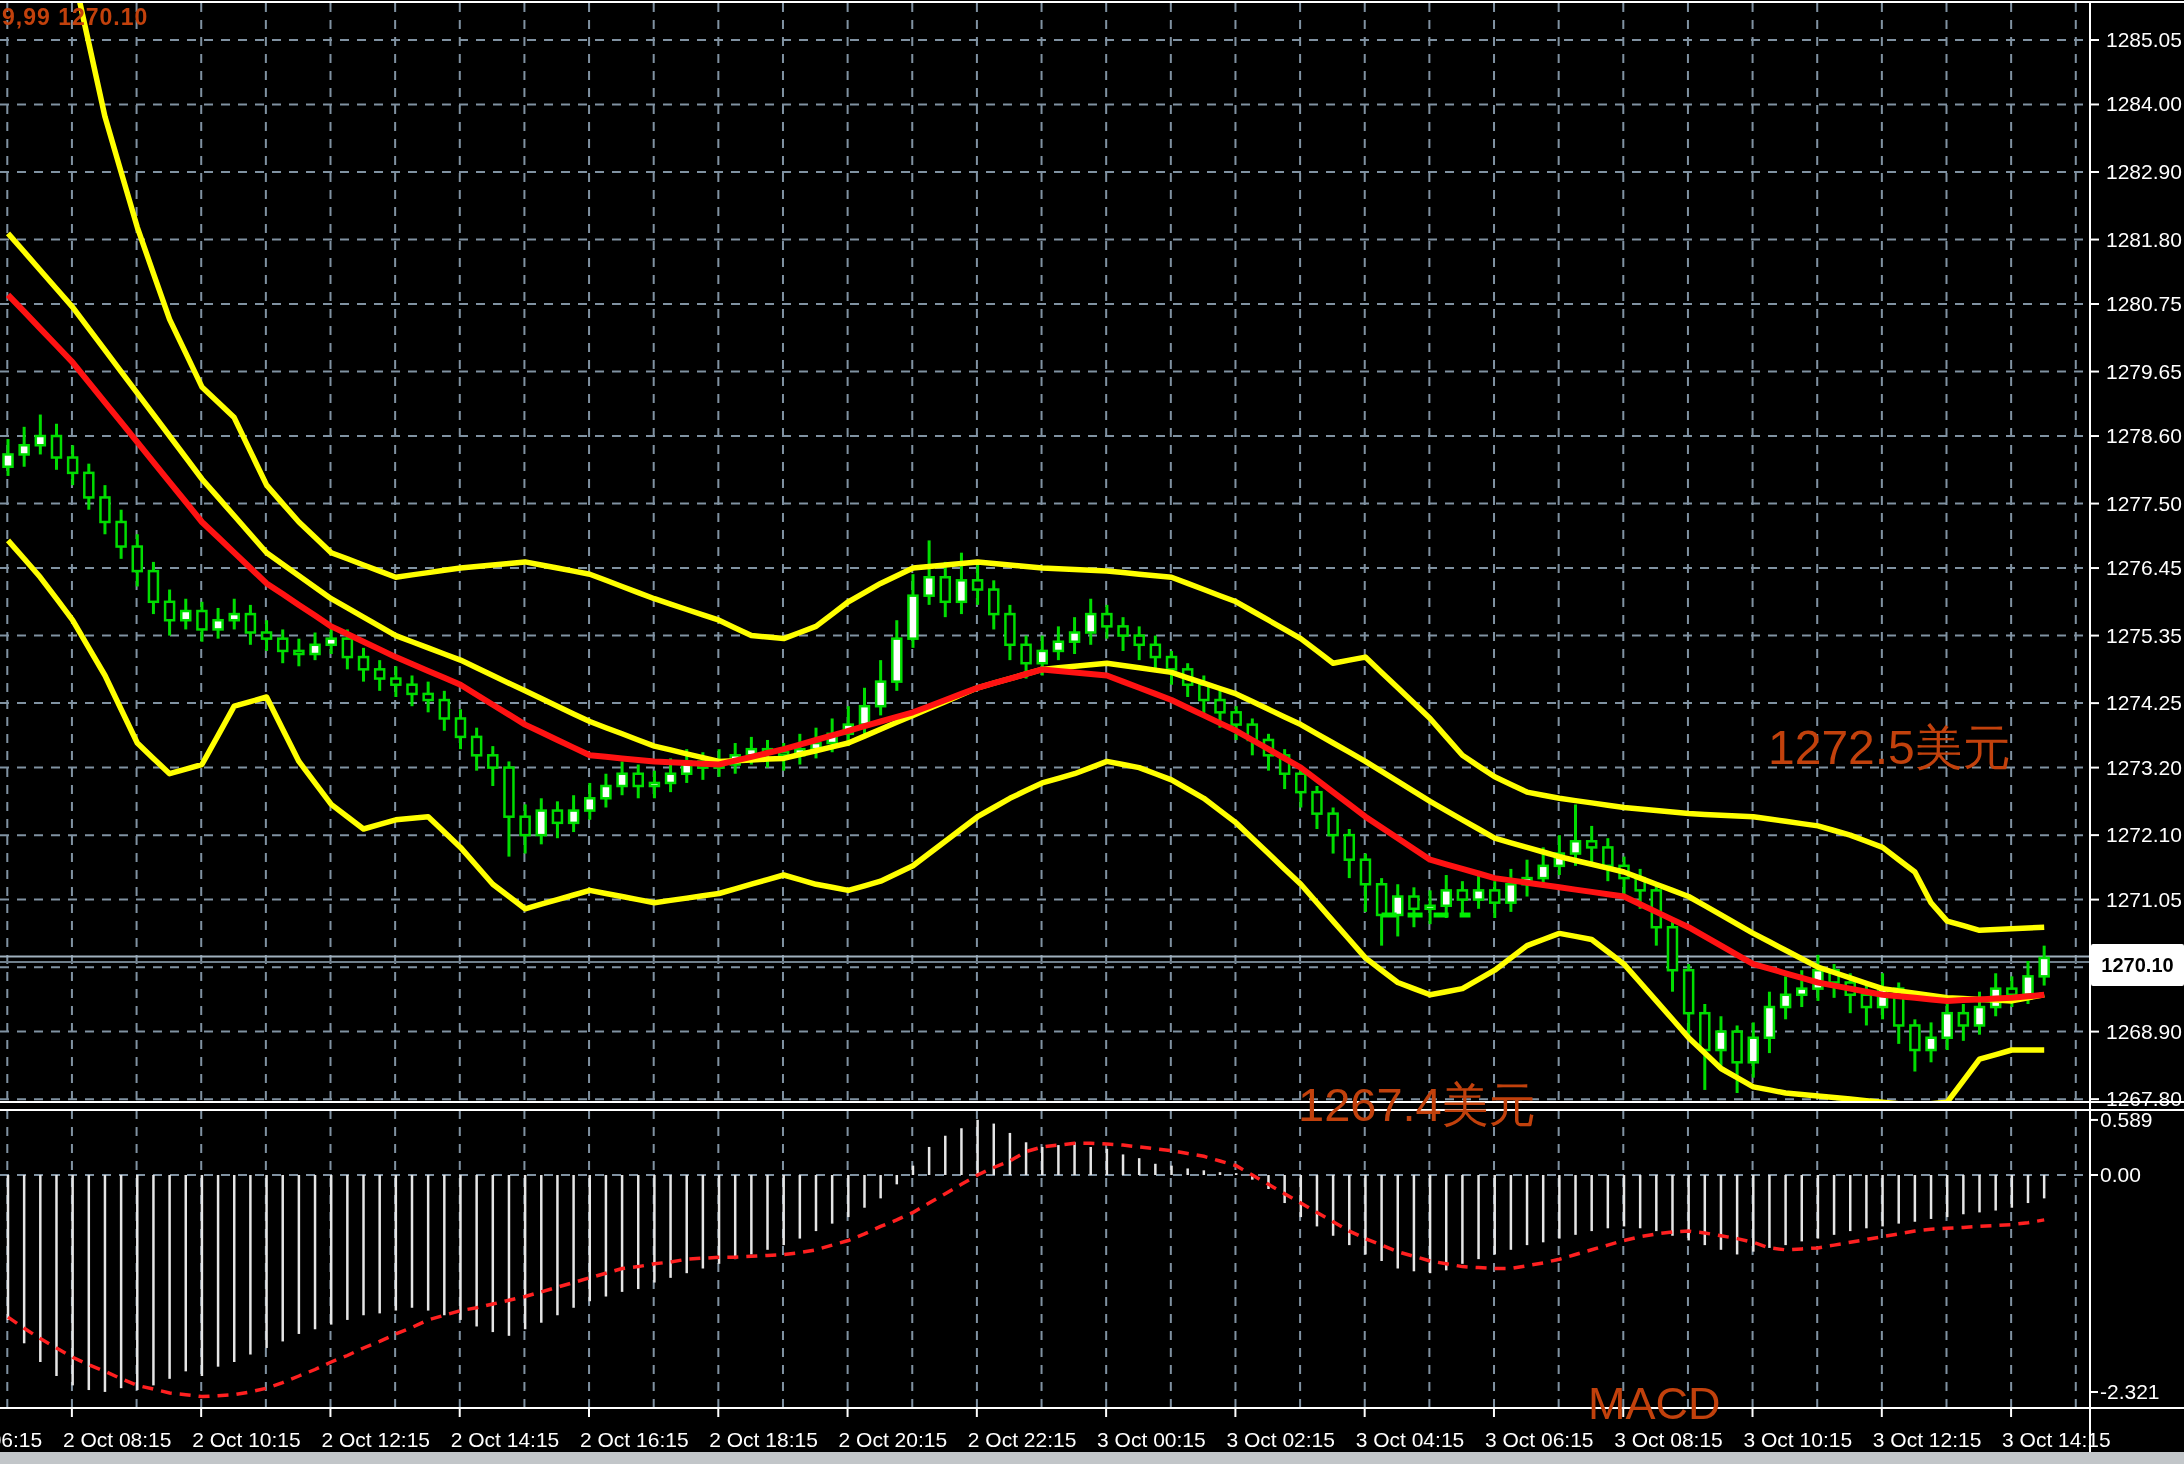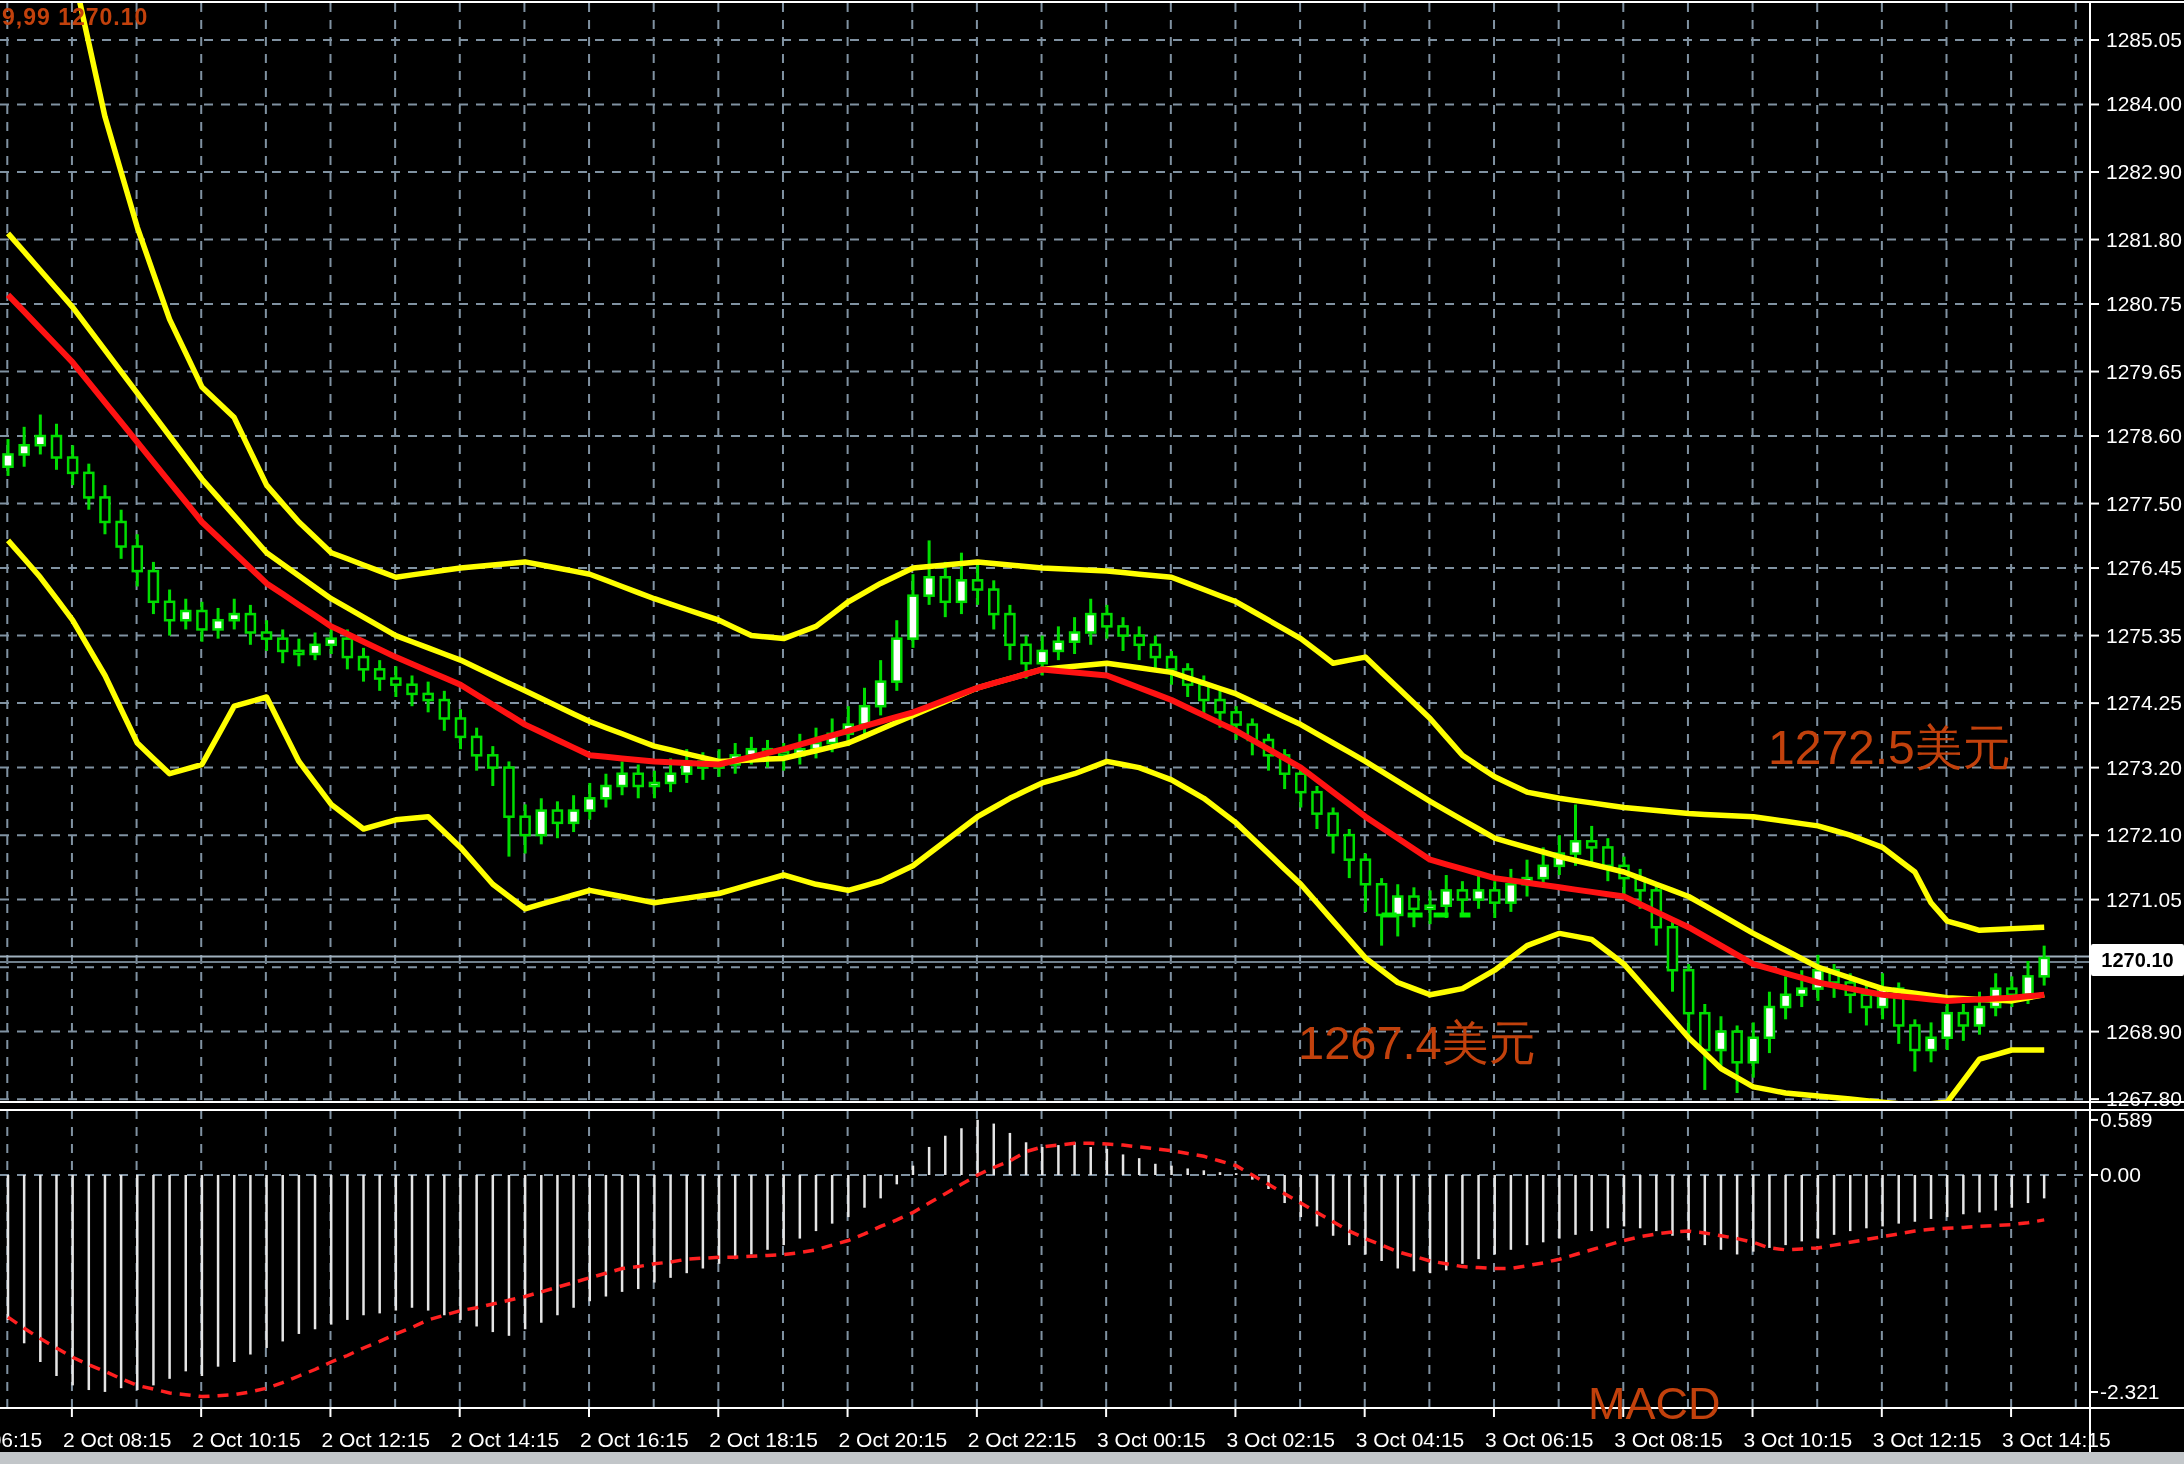--- a/index.html
+++ b/index.html
@@ -2,23 +2,23 @@
 <html><head>
 <meta charset="utf-8">
 <style>
   html,body{margin:0;padding:0;background:#000;}
   #screen{position:relative;width:2184px;height:1464px;background:#000;overflow:hidden;
           font-family:"Liberation Sans",sans-serif;}
   #chart-svg{position:absolute;left:0;top:0;}
   .overlay{position:absolute;color:#c2410c;white-space:nowrap;}
   #ohlc-overlay{left:2px;top:4px;font-size:23px;font-weight:bold;letter-spacing:1px;}
   #ann-upper{left:1768px;top:716px;font-size:48px;}
-  #ann-lower{left:1298px;top:1012px;font-size:47px;}
+  #ann-lower{left:1298px;top:1074px;font-size:47px;}
   #ann-macd{left:1572px;top:1378px;font-size:45px;margin-left:16px;}
-  #price-tag{position:absolute;left:2091px;top:944px;width:93px;height:32px;background:#fff;
+  #price-tag{position:absolute;left:2091px;top:944px;width:93px;height:42px;background:#fff;
              color:#000;font-size:20px;font-weight:bold;display:flex;align-items:center;
              justify-content:center;border-radius:2px;}
   #bottom-strip{position:absolute;left:0;top:1452px;width:2184px;height:12px;background:#c2c6c9;}
 </style>
 </head>
 <body>
 
 <div id="screen">
   <div id="chart-mount">
       <svg id="chart-svg" width="2184" height="1464" viewBox="0 0 2184 1464">

